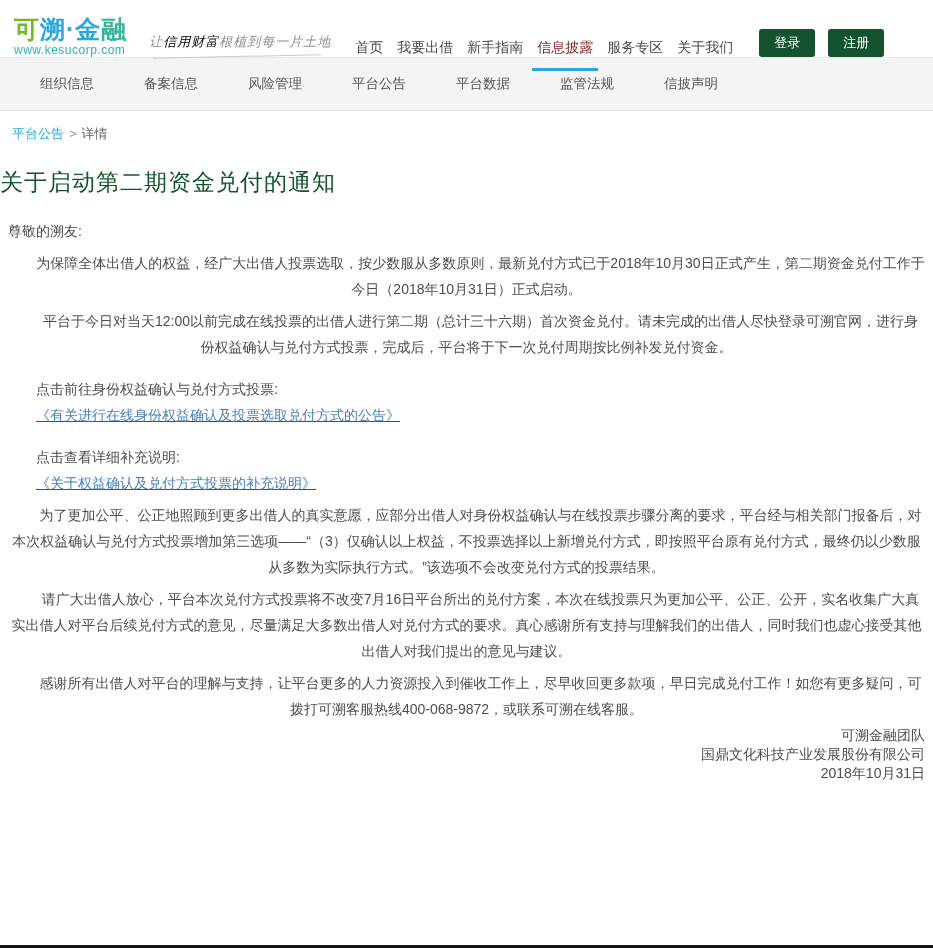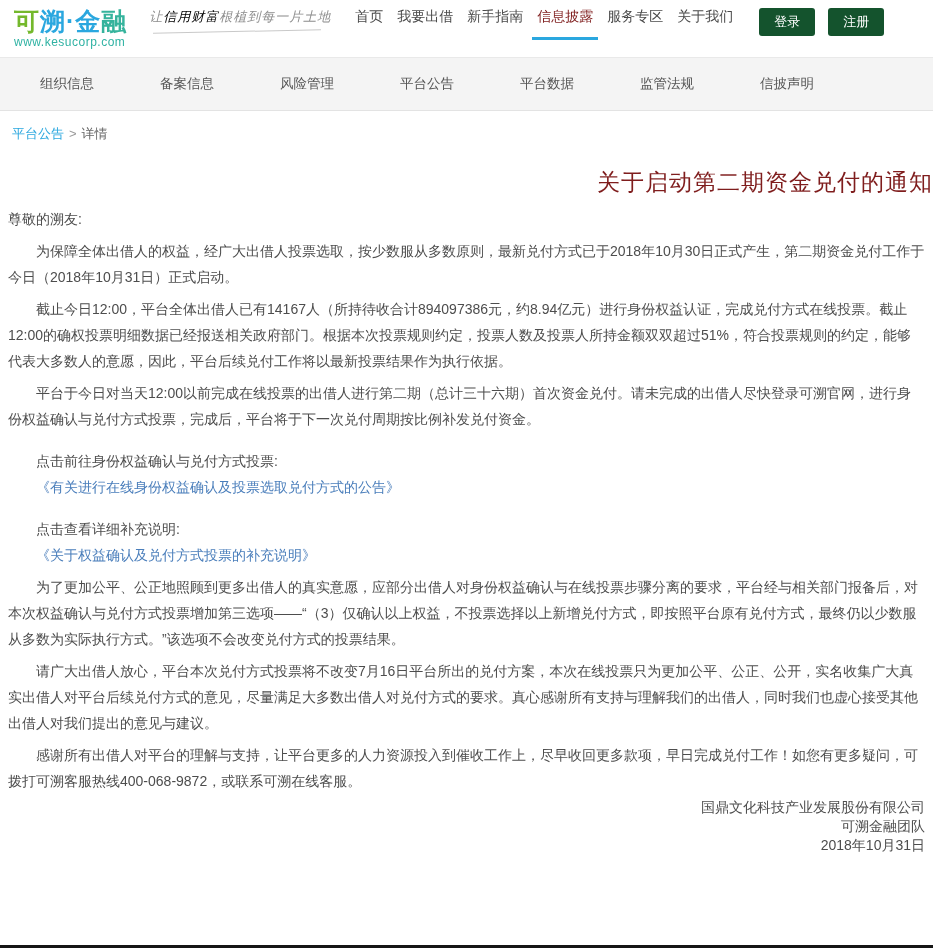--- a/index.html
+++ b/index.html
@@ -10,21 +10,21 @@
     overflow: hidden;
     background: #ffffff;
     font-family: "Liberation Sans", sans-serif;
     color: #4d4d4d;
   }
 
   
   .site-header {
     height: 57px;
     display: flex;
-    align-items: flex-start;
+    align-items: flex-end;
     background: #ffffff;
     padding: 8px 4px 0 14px;
     white-space: nowrap;
   }
   .logo-block { flex: 0 0 auto; cursor: pointer; }
   .logo-line { font-size: 25px; font-weight: bold; letter-spacing: 1px; line-height: 26px; }
   .lc-green  { color: #74b82c; }
   .lc-blue   { color: #2aa7df; }
   .lc-teal   { color: #35b39c; }
   .logo-url  { font-size: 12px; color: #2fb2a3; margin-top: 1px; letter-spacing: 0.5px; }
@@ -81,51 +81,51 @@
 
   
   .sub-nav {
     height: 54px;
     background: #f4f4f4;
     border-top: 1px solid #e9e9e9;
     border-bottom: 1px solid #e3e3e3;
     display: flex;
     align-items: center;
     padding-left: 40px;
-    gap: 66px;
+    gap: 50px;
     font-size: 13.5px;
   }
   .sub-nav a { color: #555555; text-decoration: none; cursor: pointer; }
 
   
   .breadcrumb { margin: 14px 0 0 12px; font-size: 13px; color: #888888; }
   .breadcrumb a { color: #2aa7df; text-decoration: none; cursor: pointer; }
   .breadcrumb .sep { margin: 0 5px; color: #999999; }
   .breadcrumb .current { color: #666666; }
 
   
   .page-title {
     margin-top: 24px;
-    text-align: right;
+    text-align: left;
     font-size: 23px;
     font-weight: 400;
-    color: #7f1d1d;
+    color: #14532d;
     letter-spacing: 1px;
   }
   .article {
     padding: 0 8px;
     font-size: 14px;
     line-height: 26px;
     color: #4d4d4d;
   }
-  .salutation { margin-top: 8px; }
-  .para { margin-top: 6px; text-indent: 2em; }
+  .salutation { margin-top: 20px; }
+  .para { margin-top: 6px; text-indent: 2em; text-align: center; }
   .link-block { margin-top: 16px; }
   .link-block .intro { text-indent: 2em; }
-  .link-line { text-indent: 2em; }
+  .link-line { text-indent: 2em; text-decoration: underline; }
   .link-line a { color: #4a7ebb; text-decoration: none; cursor: pointer; }
 
   .signature {
     margin-top: 4px;
     text-align: right;
     line-height: 19px;
     font-size: 14px;
     color: #4d4d4d;
   }
 
@@ -176,37 +176,36 @@
 <div class="breadcrumb">
   <a>平台公告</a><span class="sep">&gt;</span><span class="current">详情</span>
 </div>
 
 <h1 class="page-title">关于启动第二期资金兑付的通知</h1>
 
 <main class="article">
   <p class="salutation">尊敬的溯友:</p>
 
   <p class="para">为保障全体出借人的权益，经广大出借人投票选取，按少数服从多数原则，最新兑付方式已于2018年10月30日正式产生，第二期资金兑付工作于今日（2018年10月31日）正式启动。</p>
-  <p class="para">截止今日12:00，平台全体出借人已有14167人（所持待收合计894097386元，约8.94亿元）进行身份权益认证，完成兑付方式在线投票。截止12:00的确权投票明细数据已经报送相关政府部门。根据本次投票规则约定，投票人数及投票人所持金额双双超过51%，符合投票规则的约定，能够代表大多数人的意愿，因此，平台后续兑付工作将以最新投票结果作为执行依据。</p>
   <p class="para">平台于今日对当天12:00以前完成在线投票的出借人进行第二期（总计三十六期）首次资金兑付。请未完成的出借人尽快登录可溯官网，进行身份权益确认与兑付方式投票，完成后，平台将于下一次兑付周期按比例补发兑付资金。</p>
 
   <div class="link-block">
     <p class="intro">点击前往身份权益确认与兑付方式投票:</p>
     <p class="link-line"><a>《有关进行在线身份权益确认及投票选取兑付方式的公告》</a></p>
   </div>
 
   <div class="link-block">
     <p class="intro">点击查看详细补充说明:</p>
     <p class="link-line"><a>《关于权益确认及兑付方式投票的补充说明》</a></p>
   </div>
 
   <p class="para">为了更加公平、公正地照顾到更多出借人的真实意愿，应部分出借人对身份权益确认与在线投票步骤分离的要求，平台经与相关部门报备后，对本次权益确认与兑付方式投票增加第三选项——“（3）仅确认以上权益，不投票选择以上新增兑付方式，即按照平台原有兑付方式，最终仍以少数服从多数为实际执行方式。”该选项不会改变兑付方式的投票结果。</p>
   <p class="para">请广大出借人放心，平台本次兑付方式投票将不改变7月16日平台所出的兑付方案，本次在线投票只为更加公平、公正、公开，实名收集广大真实出借人对平台后续兑付方式的意见，尽量满足大多数出借人对兑付方式的要求。真心感谢所有支持与理解我们的出借人，同时我们也虚心接受其他出借人对我们提出的意见与建议。</p>
   <p class="para">感谢所有出借人对平台的理解与支持，让平台更多的人力资源投入到催收工作上，尽早收回更多款项，早日完成兑付工作！如您有更多疑问，可拨打可溯客服热线400-068-9872，或联系可溯在线客服。</p>
 
   <div class="signature">
+    <p>可溯金融团队</p>
     <p>国鼎文化科技产业发展股份有限公司</p>
-    <p>可溯金融团队</p>
     <p>2018年10月31日</p>
   </div>
 </main>
 
 <div class="bottom-line"></div>
 
 </body></html>

